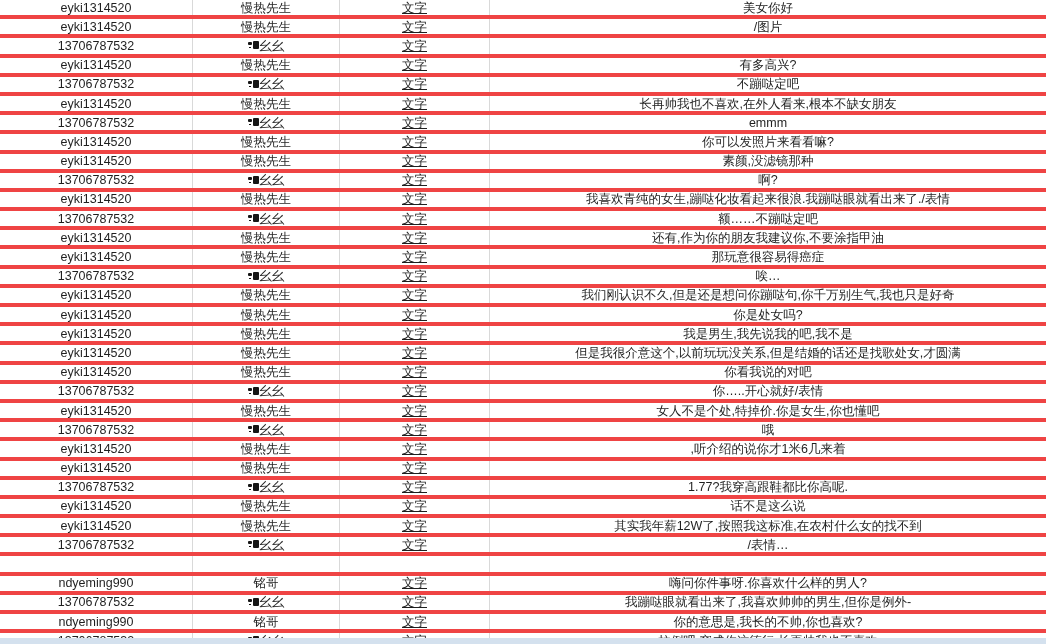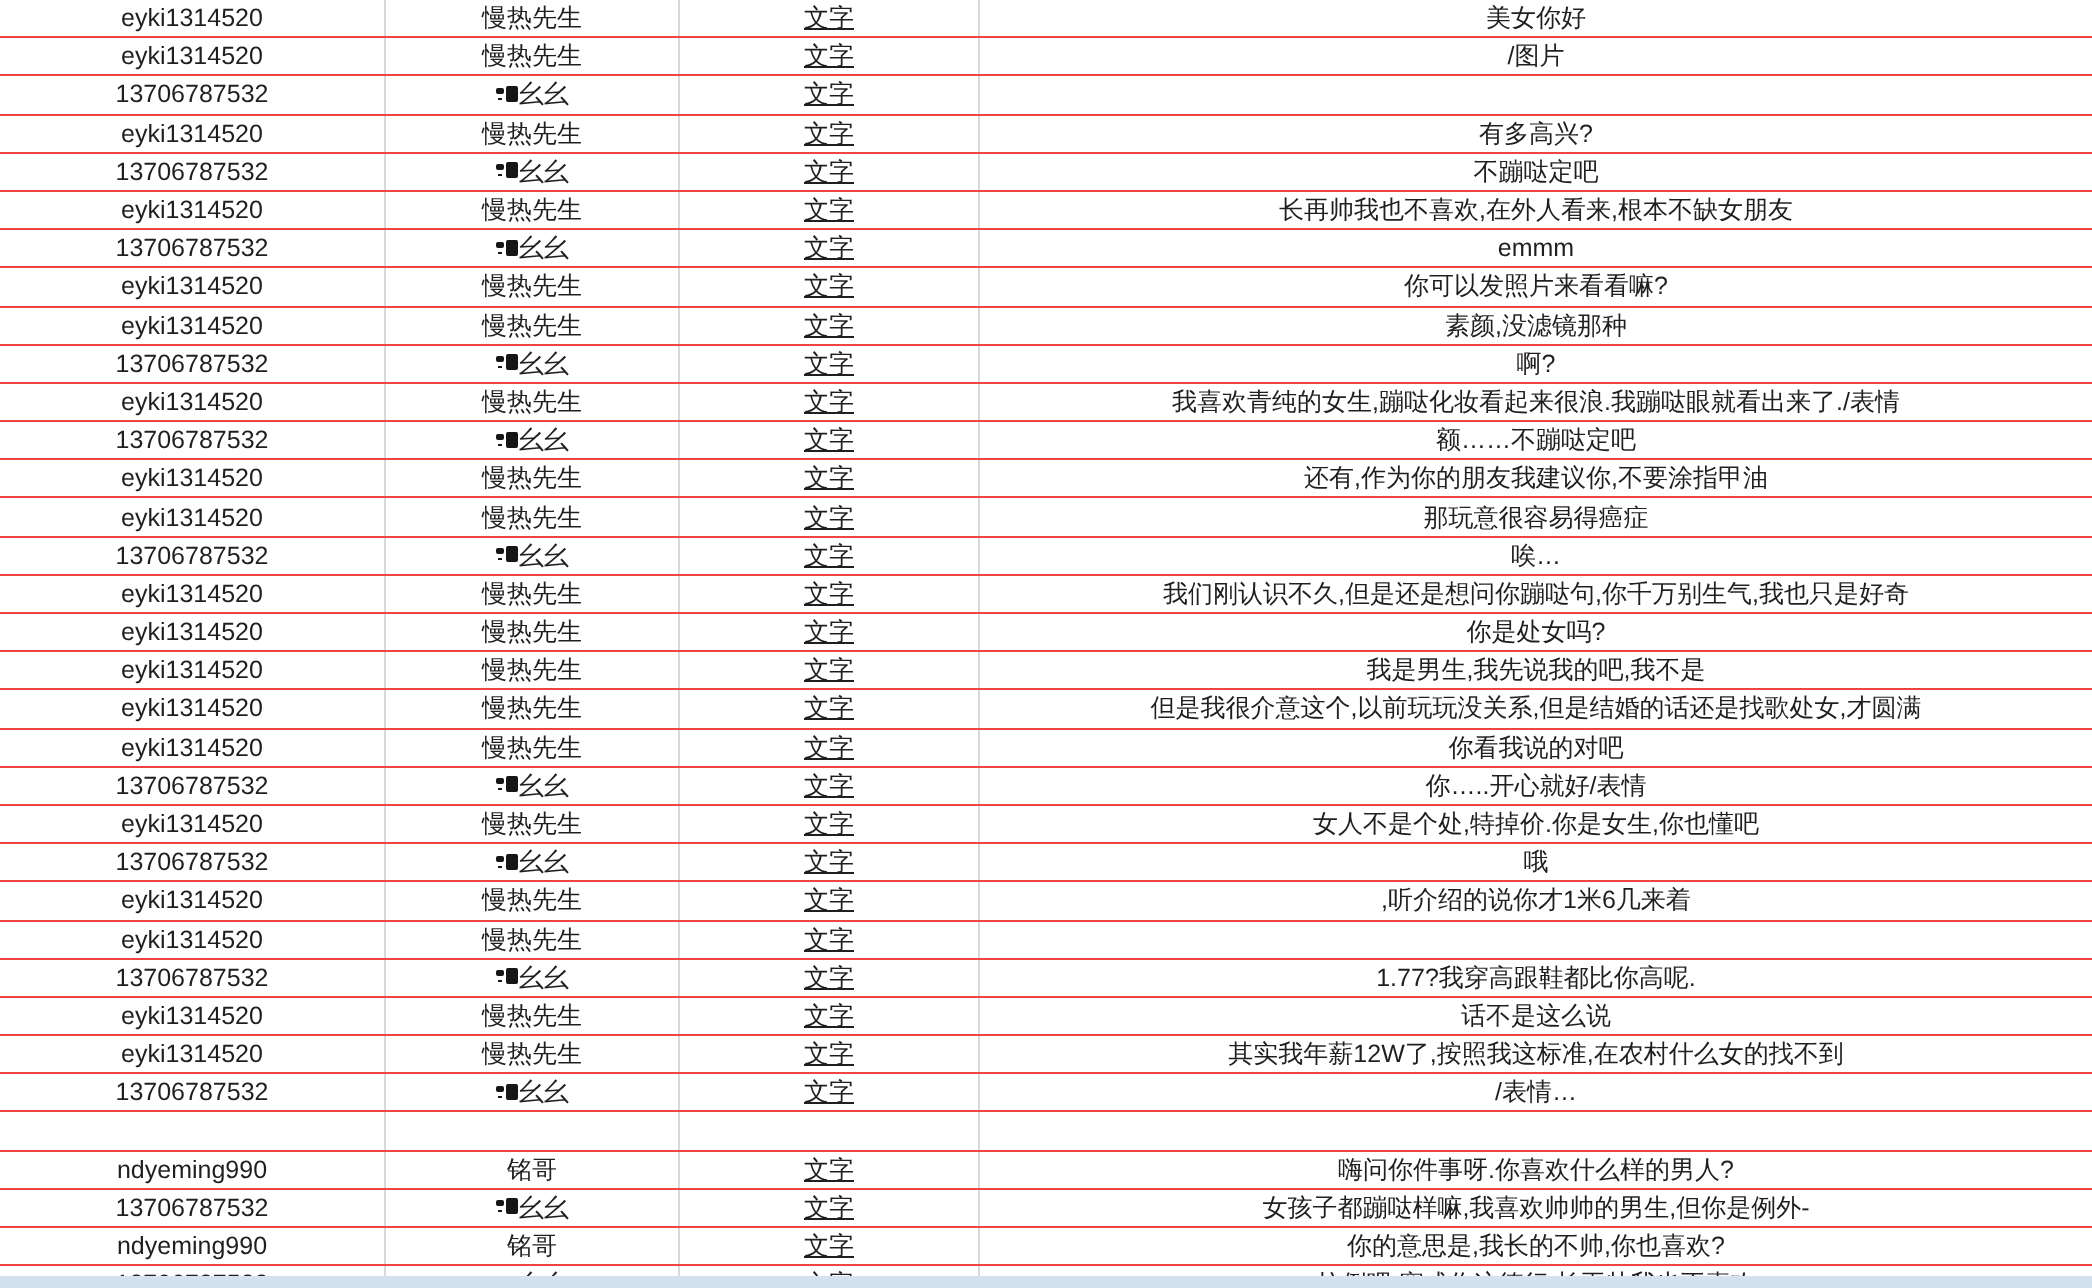--- a/index.html
+++ b/index.html
@@ -13,21 +13,21 @@
     position: relative;
     width: 1046px; height: 644px;
     overflow: hidden;
     background: #fff;
   }
   .rows { position: absolute; top: 0; left: 0; width: 1046px; }
   .row {
     display: flex;
     height: 19.2px;
     box-sizing: border-box;
-    border-bottom: 1px solid #ef4444;
+    border-bottom: 4px solid #ef4444;
     align-items: flex-start;
   }
   .cell {
     box-sizing: border-box;
     height: 100%;
     display: flex;
     align-items: center;
     justify-content: center;
     font-size: 12.5px;
     line-height: 18px;
@@ -350,21 +350,21 @@
     <div class="cell c-msg">嗨问你件事呀.你喜欢什么样的男人?</div>
   </div>
 
   <div class="row">
     <div class="cell c-id">13706787532</div>
     <div class="cell c-nick">
           <span class="emoji-icon"></span>
           <span>幺幺</span>
         </div>
     <div class="cell c-type">文字</div>
-    <div class="cell c-msg">女孩子都蹦哒样嘛,我喜欢帅帅的男生,但你是例外-</div>
+    <div class="cell c-msg">我蹦哒眼就看出来了,我喜欢帅帅的男生,但你是例外-</div>
   </div>
 
   <div class="row">
     <div class="cell c-id">ndyeming990</div>
     <div class="cell c-nick">
           <span>铭哥</span>
         </div>
     <div class="cell c-type">文字</div>
     <div class="cell c-msg">你的意思是,我长的不帅,你也喜欢?</div>
   </div>

